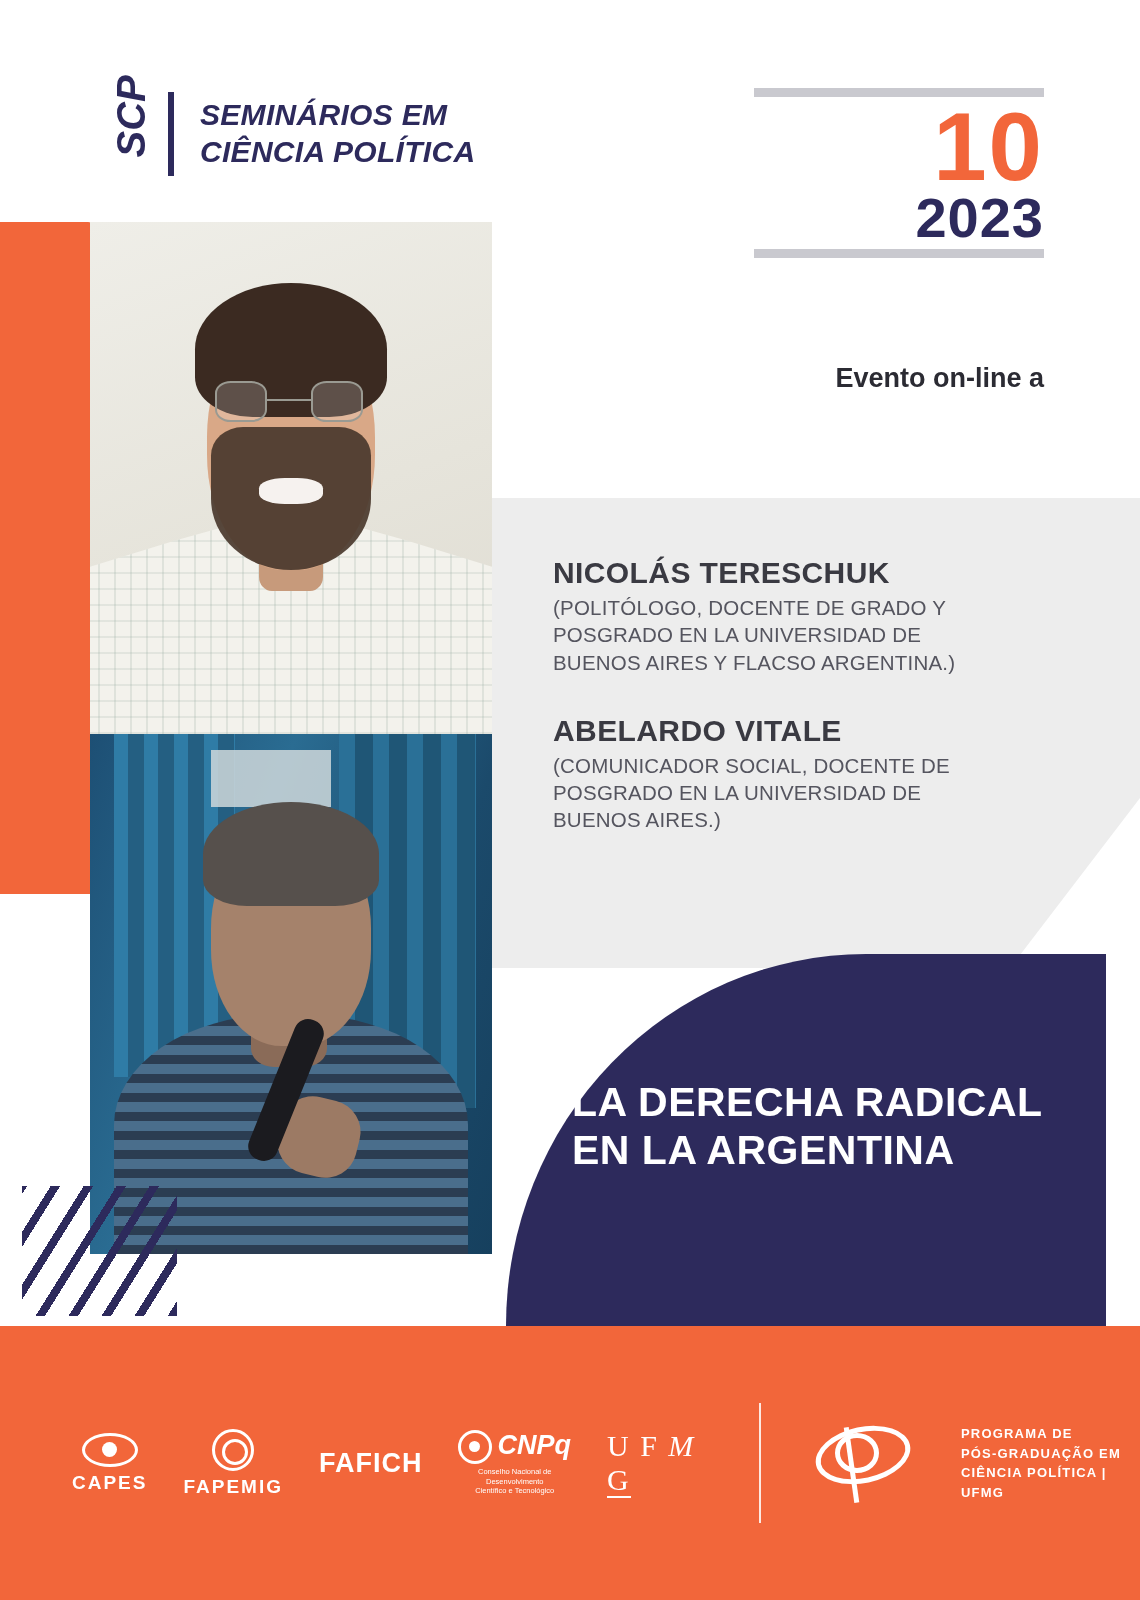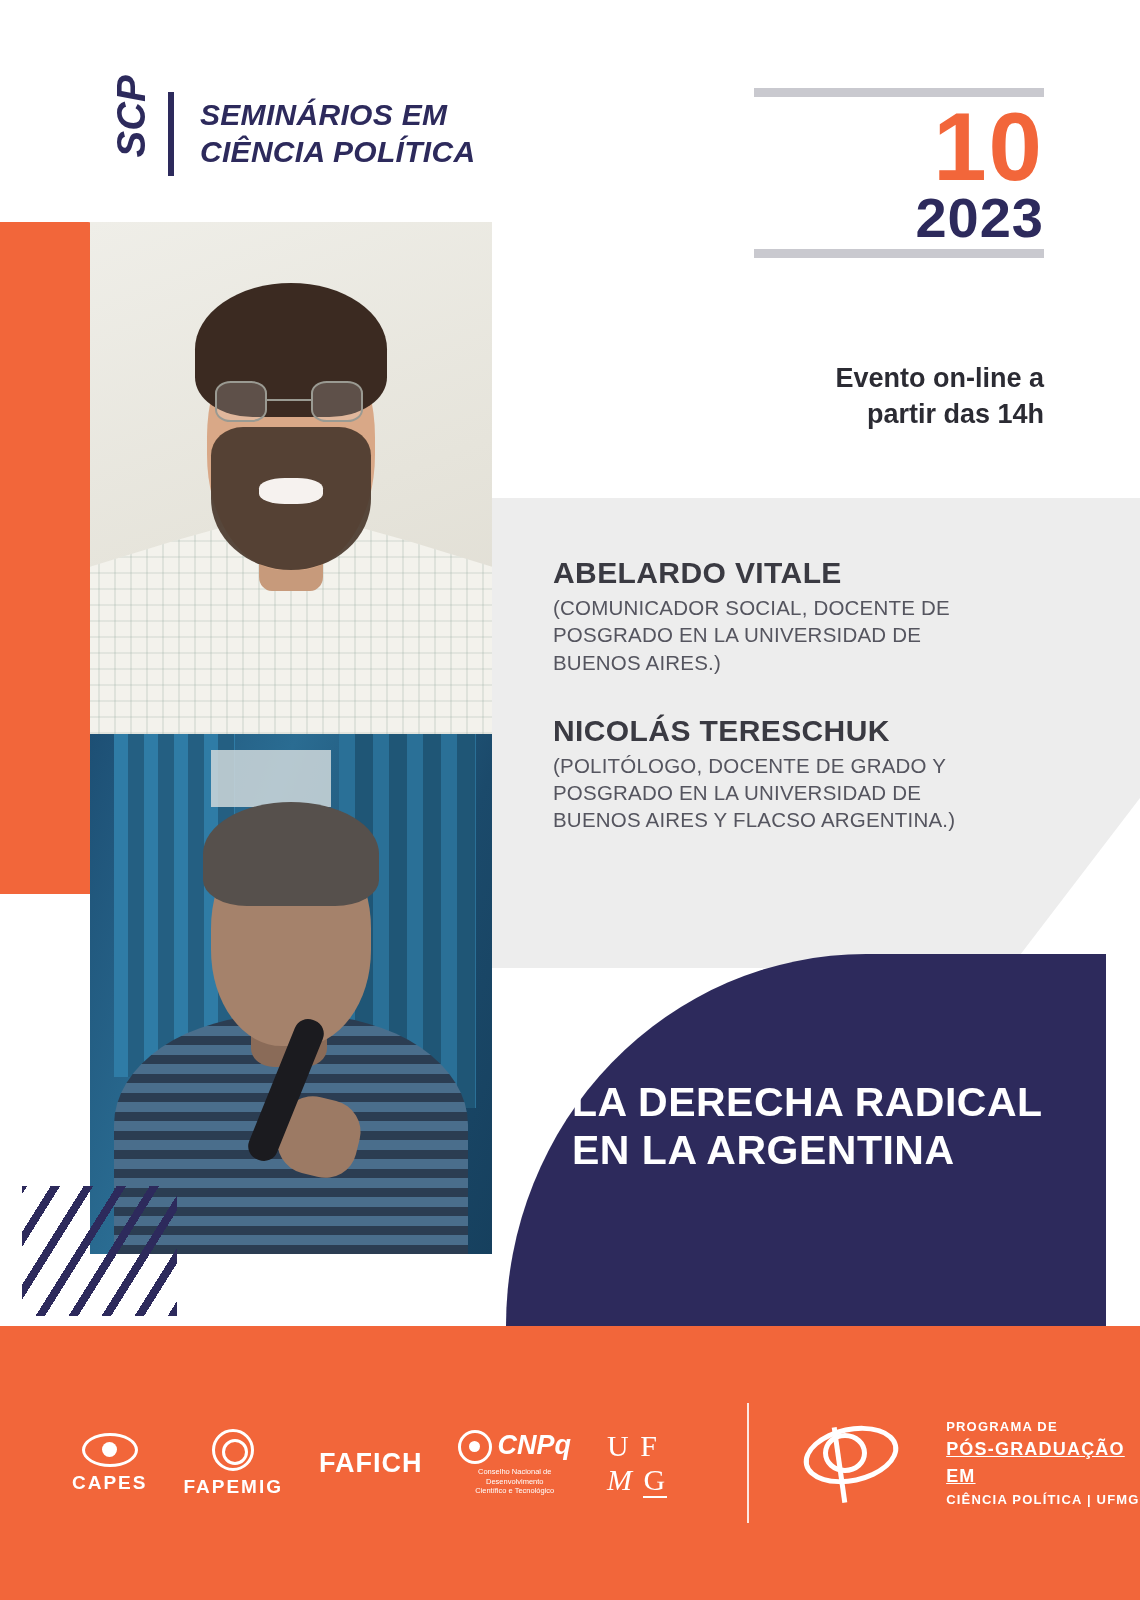--- a/index.html
+++ b/index.html
@@ -347,21 +347,21 @@
     width: 5px; height: 76px; background: #fff;
     transform: rotate(-8deg);
   }
   .ppg-mark .bowl {
     position: absolute; left: 26px; top: 14px;
     width: 44px; height: 40px;
     border: 5px solid #fff; border-radius: 50%;
   }
   .ppg-text { color: #fff; line-height: 1.5; margin-left: 30px; }
   .ppg-text .l1 { font-size: 13px; font-weight: bold; letter-spacing: 1.2px; }
-  .ppg-text .l2 { font-size: 18px; font-weight: bold; letter-spacing: 1.2px; text-decoration: underline; }
+  .ppg-text .l2 { font-size: 13px; font-weight: bold; letter-spacing: 1.2px; }
   .ppg-text .l3 { font-size: 13px; font-weight: bold; letter-spacing: 1.2px; }
 </style>
 </head>
 <body>
 
 <div class="poster">
 
   <div class="orange-left"></div>
 
   <div class="header">
@@ -377,21 +377,20 @@
 
   <div class="date-block">
     <div class="date-rule-top"></div>
     <div class="date-day">10</div>
     <div class="date-year">2023</div>
     <div class="date-rule-bottom"></div>
   </div>
 
   <div class="event-time">
     <div>Evento on-line a</div>
-    <div>partir das 14h</div>
   </div>
 
   <div class="grey-panel"></div>
 
   <div class="photo photo-1">
     <div class="p1-bg"></div>
     <div class="p1-shirt"></div>
     <div class="p1-neck"></div>
     <div class="p1-face"></div>
     <div class="p1-hair"></div>
@@ -410,26 +409,26 @@
     <div class="p2-body"></div>
     <div class="p2-neck"></div>
     <div class="p2-face"></div>
     <div class="p2-hair"></div>
     <div class="p2-hand"></div>
     <div class="p2-mic"></div>
   </div>
 
   <div class="speakers">
     <div class="speaker">
+      <div class="speaker-name">NICOLÁS TERESCHUK</div>
+      <div class="speaker-desc">(POLITÓLOGO, DOCENTE DE GRADO Y POSGRADO EN LA UNIVERSIDAD DE BUENOS AIRES Y FLACSO ARGENTINA.)</div>
+    </div>
+    <div class="speaker">
       <div class="speaker-name">ABELARDO VITALE</div>
       <div class="speaker-desc">(COMUNICADOR SOCIAL, DOCENTE DE POSGRADO EN LA UNIVERSIDAD DE BUENOS AIRES.)</div>
-    </div>
-    <div class="speaker">
-      <div class="speaker-name">NICOLÁS TERESCHUK</div>
-      <div class="speaker-desc">(POLITÓLOGO, DOCENTE DE GRADO Y POSGRADO EN LA UNIVERSIDAD DE BUENOS AIRES Y FLACSO ARGENTINA.)</div>
     </div>
   </div>
 
   <div class="navy-shape"></div>
   <div class="talk-title">LA DERECHA RADICAL EN LA ARGENTINA</div>
 
   <div class="stripes"></div>
 
   <div class="footer">
     <div class="footer-inner">

